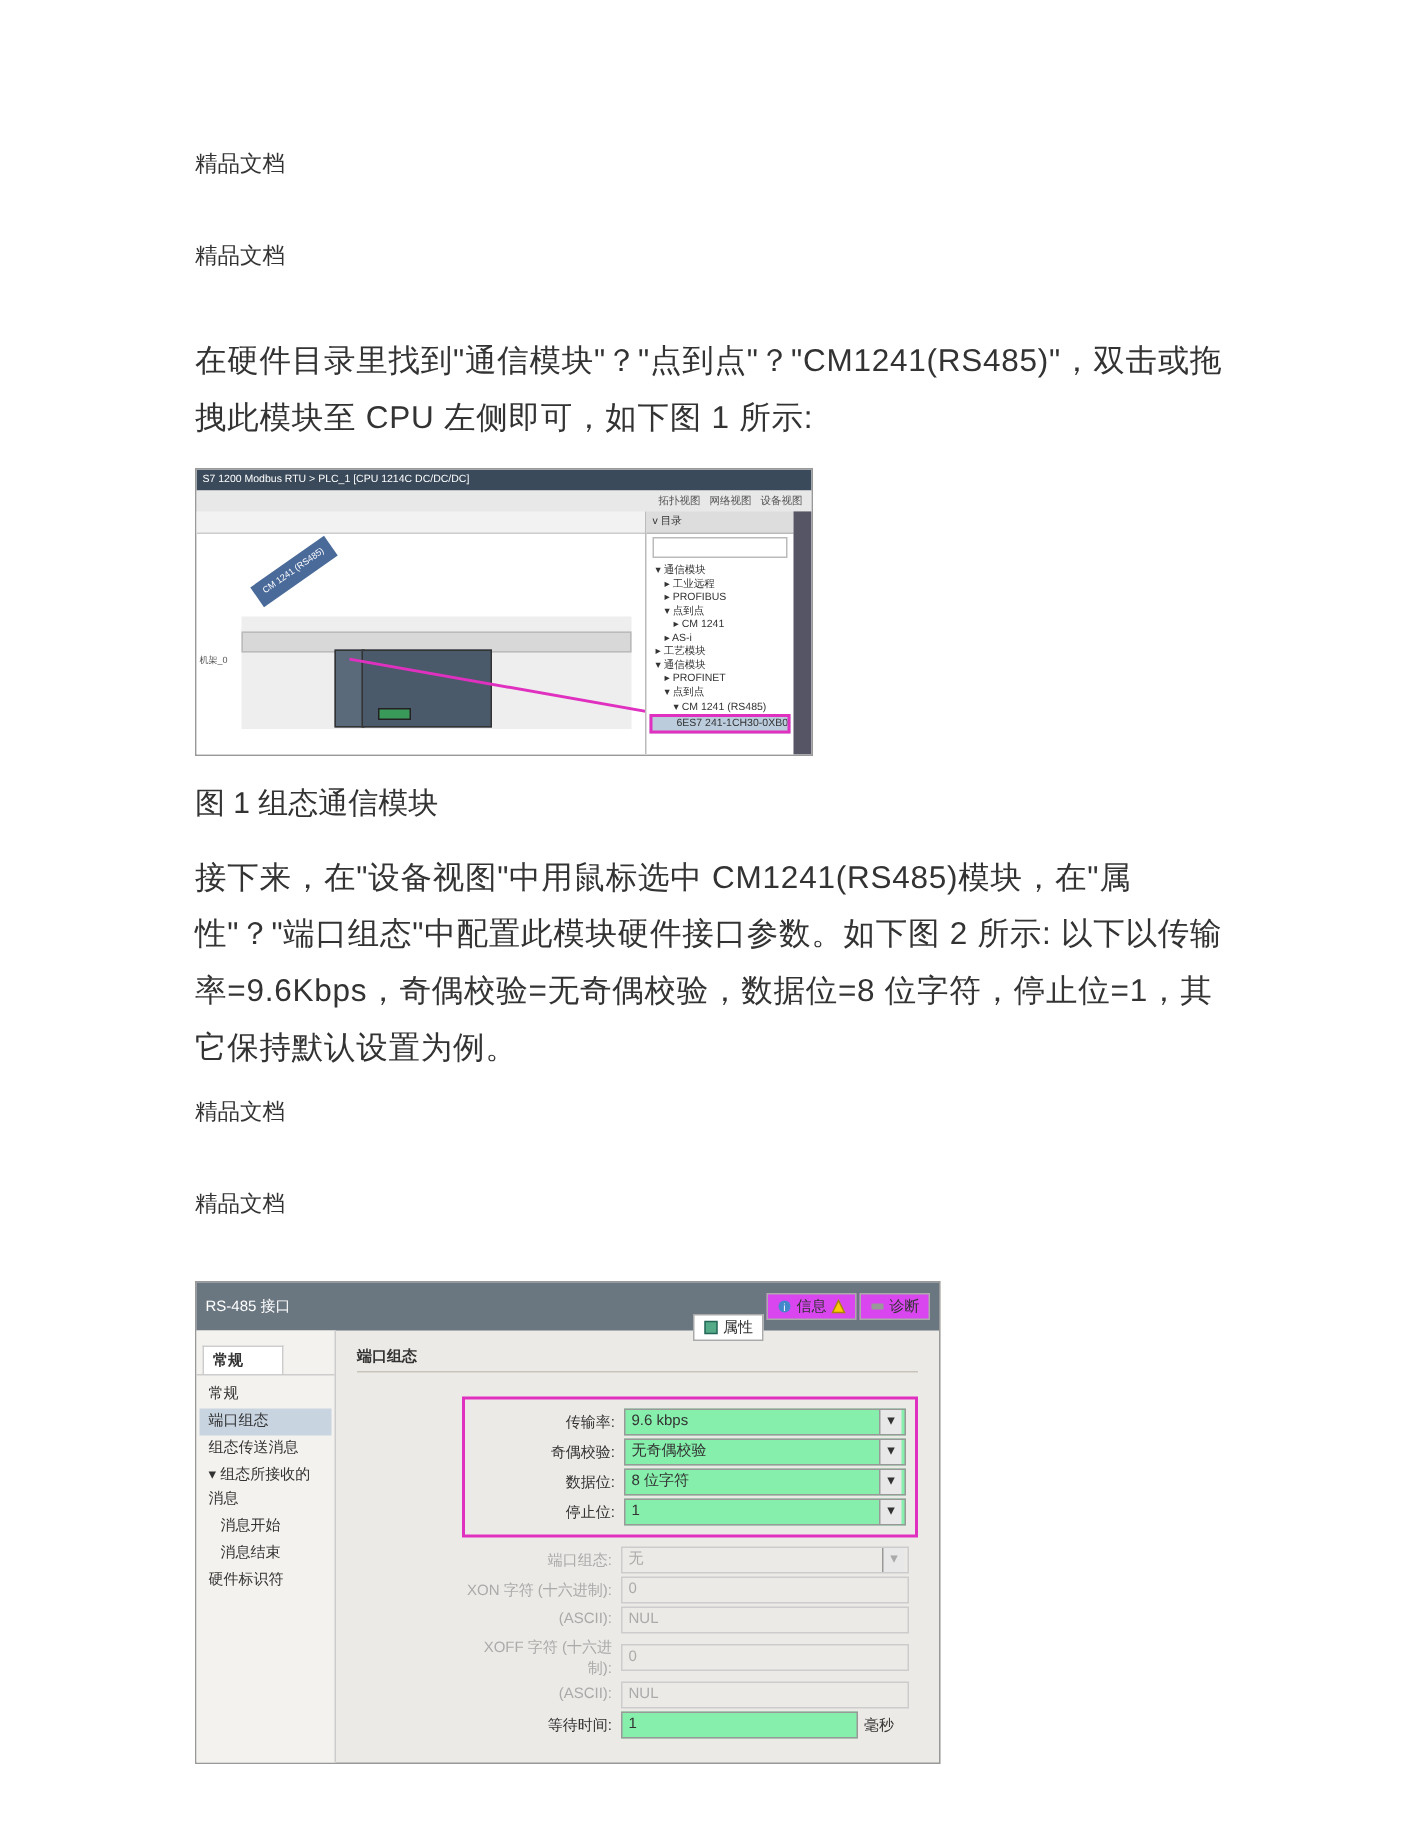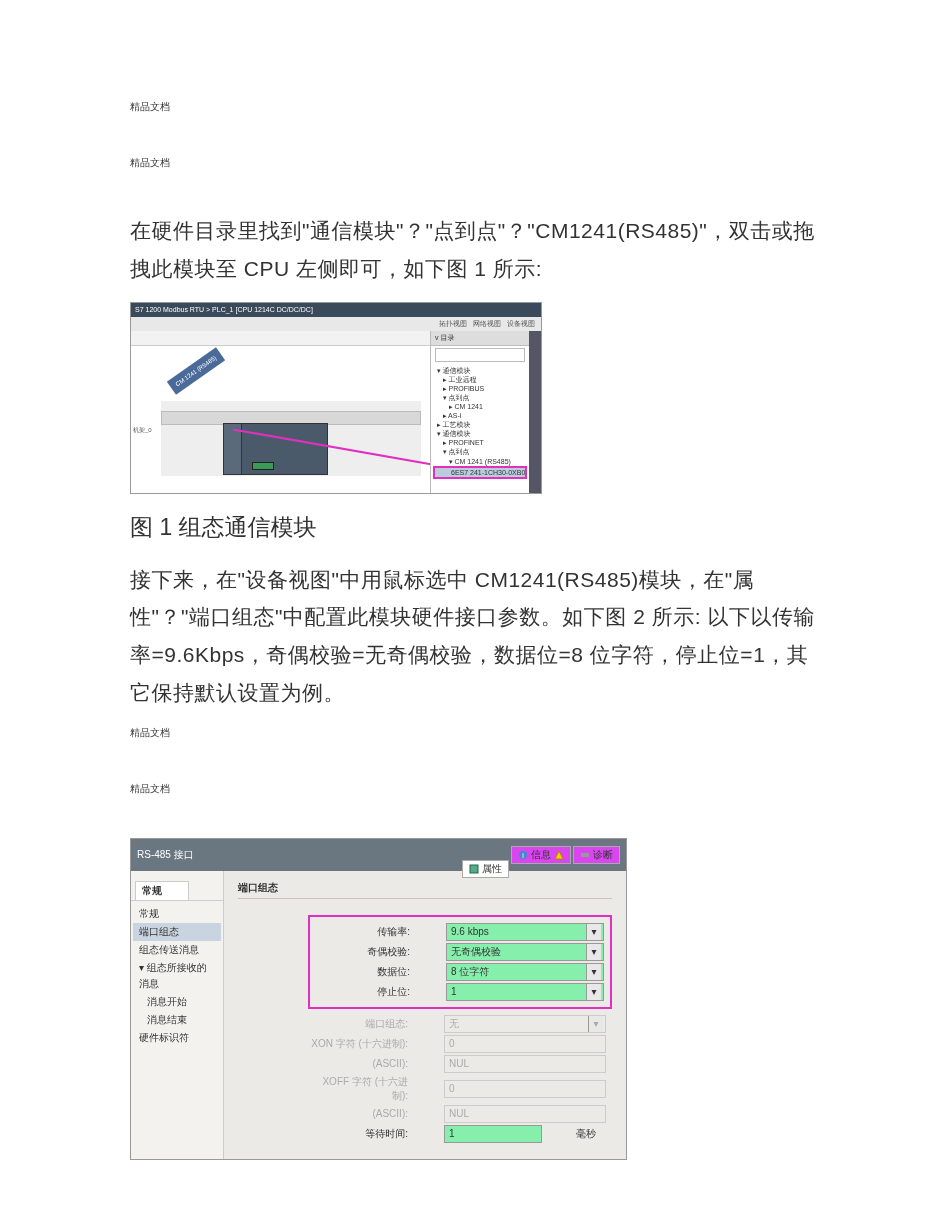--- a/index.html
+++ b/index.html
@@ -7,33 +7,33 @@
     padding: 0;
     font-family: "Microsoft YaHei", "PingFang SC", sans-serif;
     background: #fff;
     width: 950px;
   }
   .page {
     padding: 100px 130px 40px 130px;
     box-sizing: border-box;
   }
   .header-small {
-    font-size: 10px;
+    font-size: 15px;
     color: #333;
     margin-bottom: 42px;
   }
   .body-text {
     font-size: 21px;
     color: #333;
     line-height: 1.8;
     margin-bottom: 14px;
     letter-spacing: 0.5px;
   }
   .caption {
-    font-size: 23px;
+    font-size: 20px;
     color: #333;
     margin: 18px 0;
   }
 
   
   .fig1 {
     width: 410px;
     height: 190px;
     border: 1px solid #999;
     background: #f6f6f6;
@@ -274,21 +274,20 @@
   }
   .fig2-form {
     border: 2px solid #e030c0;
     padding: 4px 6px 4px 0;
     margin-left: 70px;
   }
   .fig2-row {
     display: flex;
     align-items: center;
     margin: 2px 0;
-    gap: 30px;
   }
   .fig2-label {
     width: 100px;
     text-align: right;
     padding-right: 6px;
   }
   .fig2-label.dim { color: #aaa; }
   .fig2-input {
     flex: 1;
     height: 16px;

